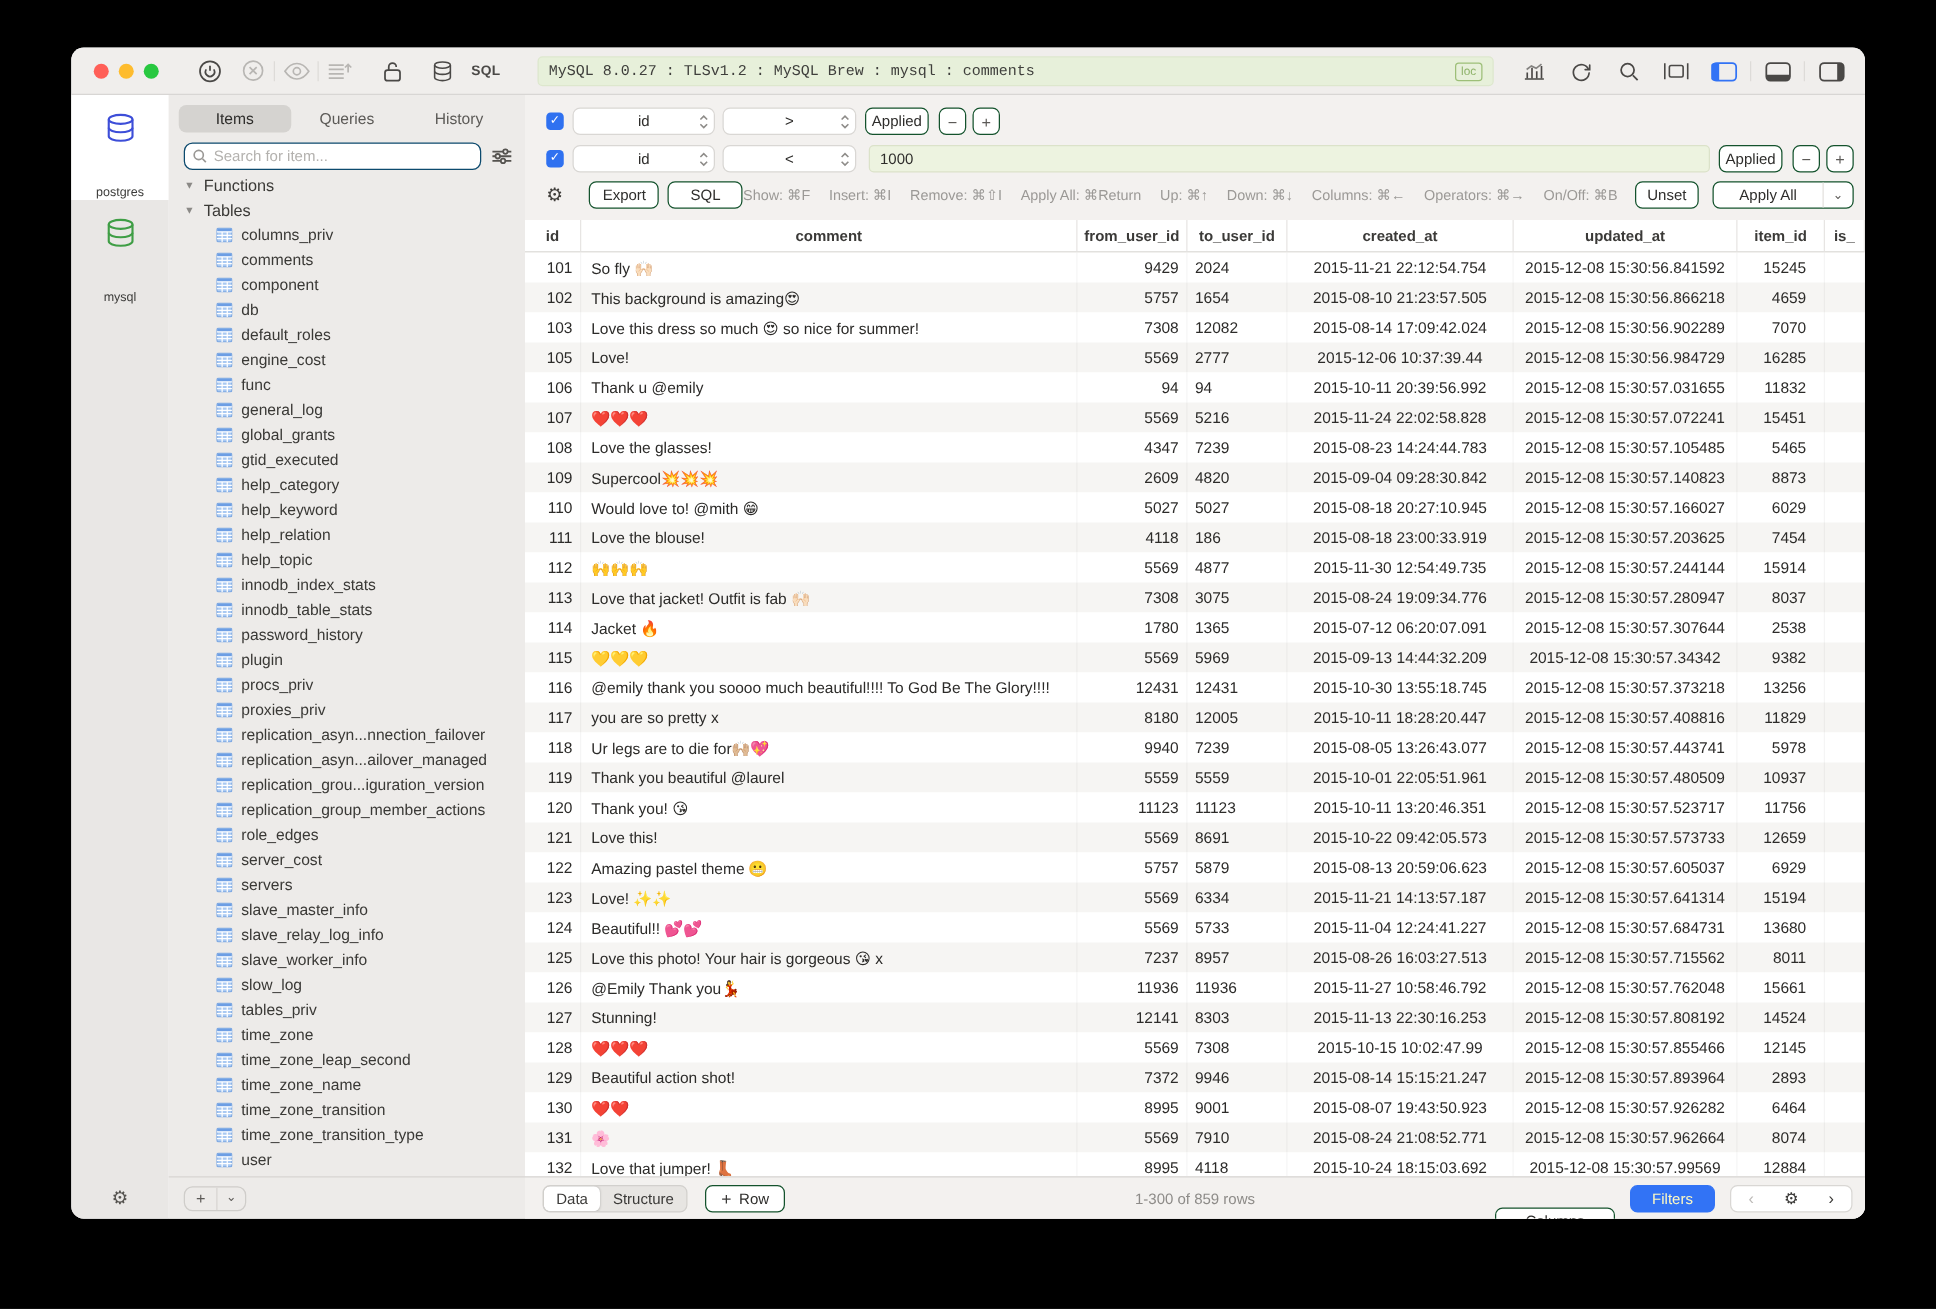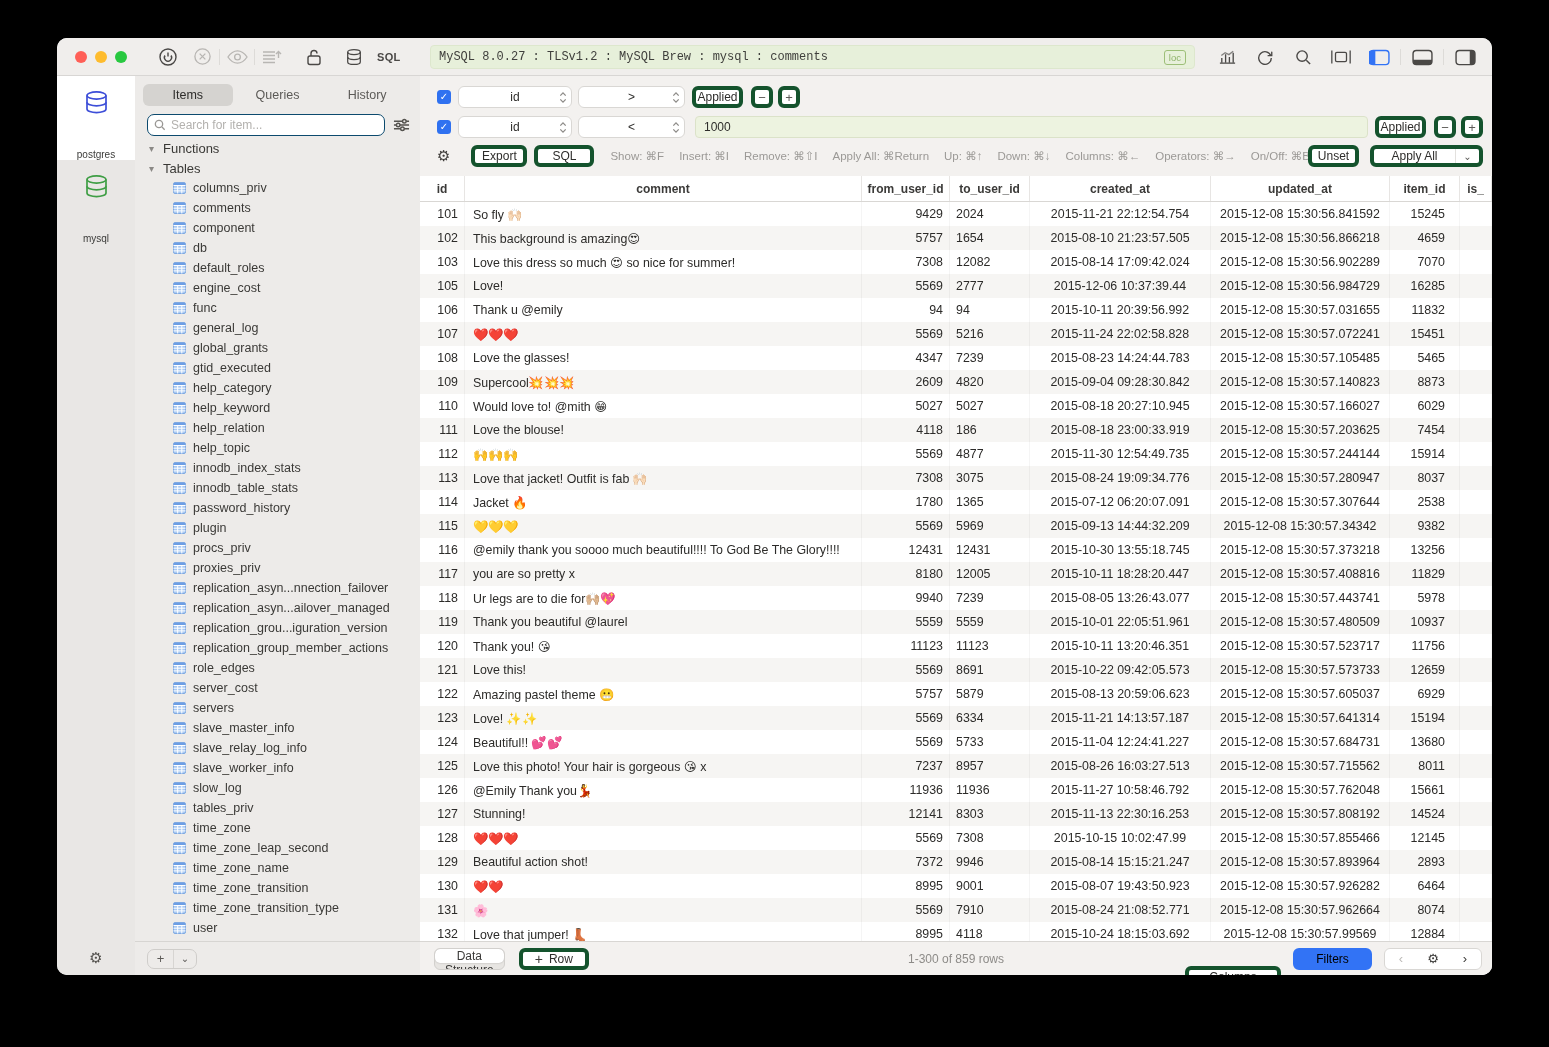--- a/index.html
+++ b/index.html
@@ -50,29 +50,29 @@
   .main { position:absolute; left:363px; top:38px; right:0; bottom:0; background:#f3f1ef; }
   .filterrow { position:absolute; left:0; right:0; height:22px; display:flex; align-items:center; }
   .fcheck { width:14px; height:14px; background:#2f71f0; border-radius:3.5px; margin-left:17px; position:relative; flex:none; }
   .fcheck::after { content:"✓"; position:absolute; left:0; top:0; width:14px; height:14px; color:#fff; font-size:10px; line-height:14px; text-align:center; font-weight:700; }
   .fselect { height:22px; background:#fff; border:1px solid #d9d7d4; border-radius:6px; display:flex; align-items:center; justify-content:center; font-size:12px; color:#2e2d2b; position:relative; flex:none; }
   .fselect .lbl { flex:1; text-align:center; }
   .fselect .stp { position:absolute; right:4px; top:4px; }
   .fsel-col { width:114px; margin-left:7px; }
   .fsel-op { width:107px; margin-left:6px; }
   .fvalue { width:673px; height:22px; margin-left:10px; background:#edf3e0; border:1px solid #dbe2c9; border-radius:4px; font-size:12px; color:#2e2d2b; padding:0 8px; outline:none; font-family:inherit; flex:none; }
-  .pill { height:22px; background:#fff; border:4px solid #14532d; border-radius:6px; font-size:12px; color:#2e2d2b; display:flex; align-items:center; justify-content:center; font-family:inherit; }
+  .pill { height:22px; background:#fff; border:1px solid #14532d; border-radius:6px; font-size:12px; color:#2e2d2b; display:flex; align-items:center; justify-content:center; font-family:inherit; }
   .applied { width:51px; margin-left:7px; }
   .sq { width:22px; margin-left:8px; color:#5c5a57; font-size:13px; }
   .sq.plus { margin-left:5px; }
   .ftoolbar { position:absolute; top:69px; left:0; right:0; height:22px; display:flex; align-items:center; }
   .fgear { margin-left:17px; font-size:15px; color:#3f3d3a; }
   .btn-export { width:56px; margin-left:21px; }
   .btn-sql { width:60px; margin-left:7px; }
-  .shortcuts { margin-left:16px; font-size:11.5px; color:#9b9996; white-space:nowrap; overflow:hidden; flex:1; }
+  .shortcuts { font-size:11.5px; color:#9b9996; white-space:nowrap; overflow:hidden; flex:1; }
   .shortcuts span { margin-right:15px; }
   .btn-unset { width:51px; flex:none; }
   .btn-applyall { width:113px; margin-left:11px; margin-right:9px; flex:none; position:relative; }
   .btn-applyall .aal { flex:1; text-align:center; }
   .btn-applyall .aachev { width:24px; border-left:1px solid #e3e1de; font-size:10px; color:#5c5a57; height:100%; display:flex; align-items:center; justify-content:center; }
 
   
   .grid { position:absolute; left:0; right:0; top:100px; bottom:34px; background:#fff; overflow:hidden; }
   .ghead { display:grid; grid-template-columns:45px 397px 88px 80px 181px 179px 70px minmax(0,1fr); height:26px; background:#fff; border-bottom:1px solid #d9d7d4; }
   .ghead .hc { display:flex; align-items:center; justify-content:center; font-size:12px; font-weight:700; color:#3b3a38; border-right:1px solid #e7e5e3; overflow:hidden; white-space:nowrap; }
@@ -81,29 +81,29 @@
   .trow.alt { background:#f6f5f3; }
   .cell { font-size:12.4px; color:#2c2b29; display:flex; align-items:center; white-space:nowrap; overflow:hidden; border-right:1px solid rgba(0,0,0,.04); }
   .cell.r { justify-content:flex-end; padding-right:6px; }
   .cell.l { justify-content:flex-start; padding-left:8px; }
   .cell.c { justify-content:center; }
   .trow .cell:nth-child(7) { padding-right:14px; }
   .trow .cell:nth-child(4) { padding-left:6px; }
 
   
   .footer { position:absolute; left:0; right:0; bottom:0; height:34px; background:#f3f1ef; border-top:1px solid #d8d6d3; display:flex; align-items:center; }
-  .seg { display:flex; height:22px; margin-left:14px; background:#e7e5e2; border:1px solid #d2d0cd; border-radius:6px; overflow:hidden;flex-direction:column; }
+  .seg { display:flex; height:22px; margin-left:14px; background:#e7e5e2; border:1px solid #d2d0cd; border-radius:6px; overflow:hidden; }
   .seg .sseg { display:flex; align-items:center; justify-content:center; font-size:12px; color:#3b3a38; padding:0 10px; }
   .seg .sseg.active { background:#fff; border-radius:5px; box-shadow:0 0 2px rgba(0,0,0,.25); }
   .btn-addrow { margin-left:14px; padding:0 12px; gap:6px; }
   .btn-addrow .pl { font-size:14px; color:#3b3a38; }
   .rowsum { position:absolute; left:0; right:0; text-align:center; font-size:12px; color:#8d8b88; pointer-events:none; }
   .fright { margin-left:auto; display:flex; align-items:center; margin-right:10px; }
   .btn-columns { width:96px;margin-top:36px; }
-  .btn-filters { width:79px; margin-left:12px; background:#3273f5; border-color:#3273f5; color:#000000; }
+  .btn-filters { width:68px; margin-left:12px; background:#3273f5; border-color:#3273f5; color:#fef9c3; }
   .navgroup { display:flex; height:22px; margin-left:12px; background:#fff; border:1px solid #d9d7d4; border-radius:6px; align-items:center; }
   .navgroup .ng { width:32px; text-align:center; font-size:13px; }
   .ng.dim { color:#bcbab7; }
   .ng.dark { color:#3b3a38; }
   svg { display:block; }
 </style>
 </head>
 <body>
 
 <div class="window">

